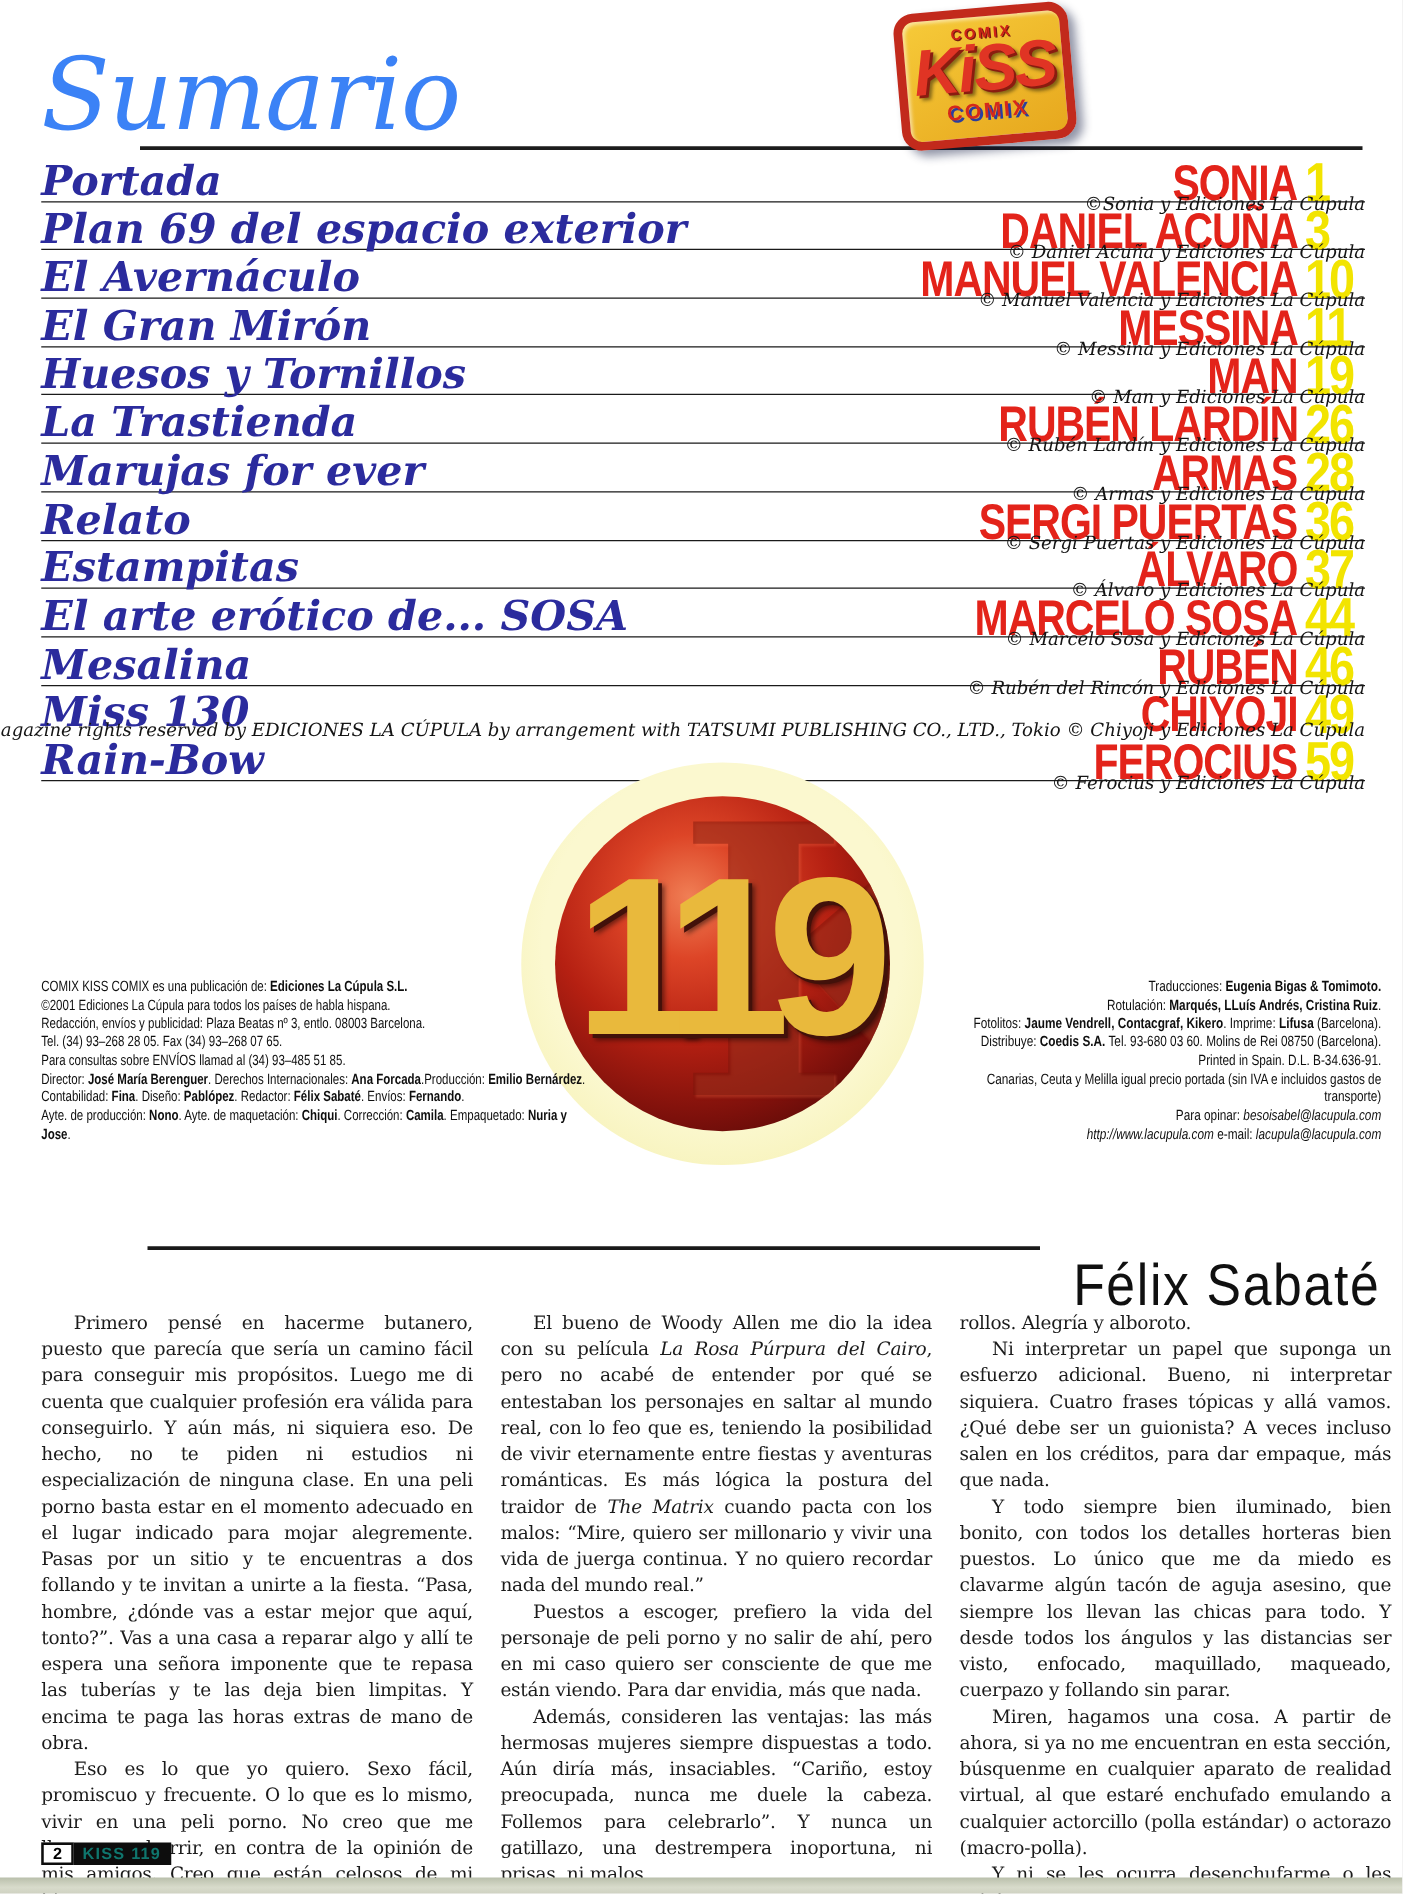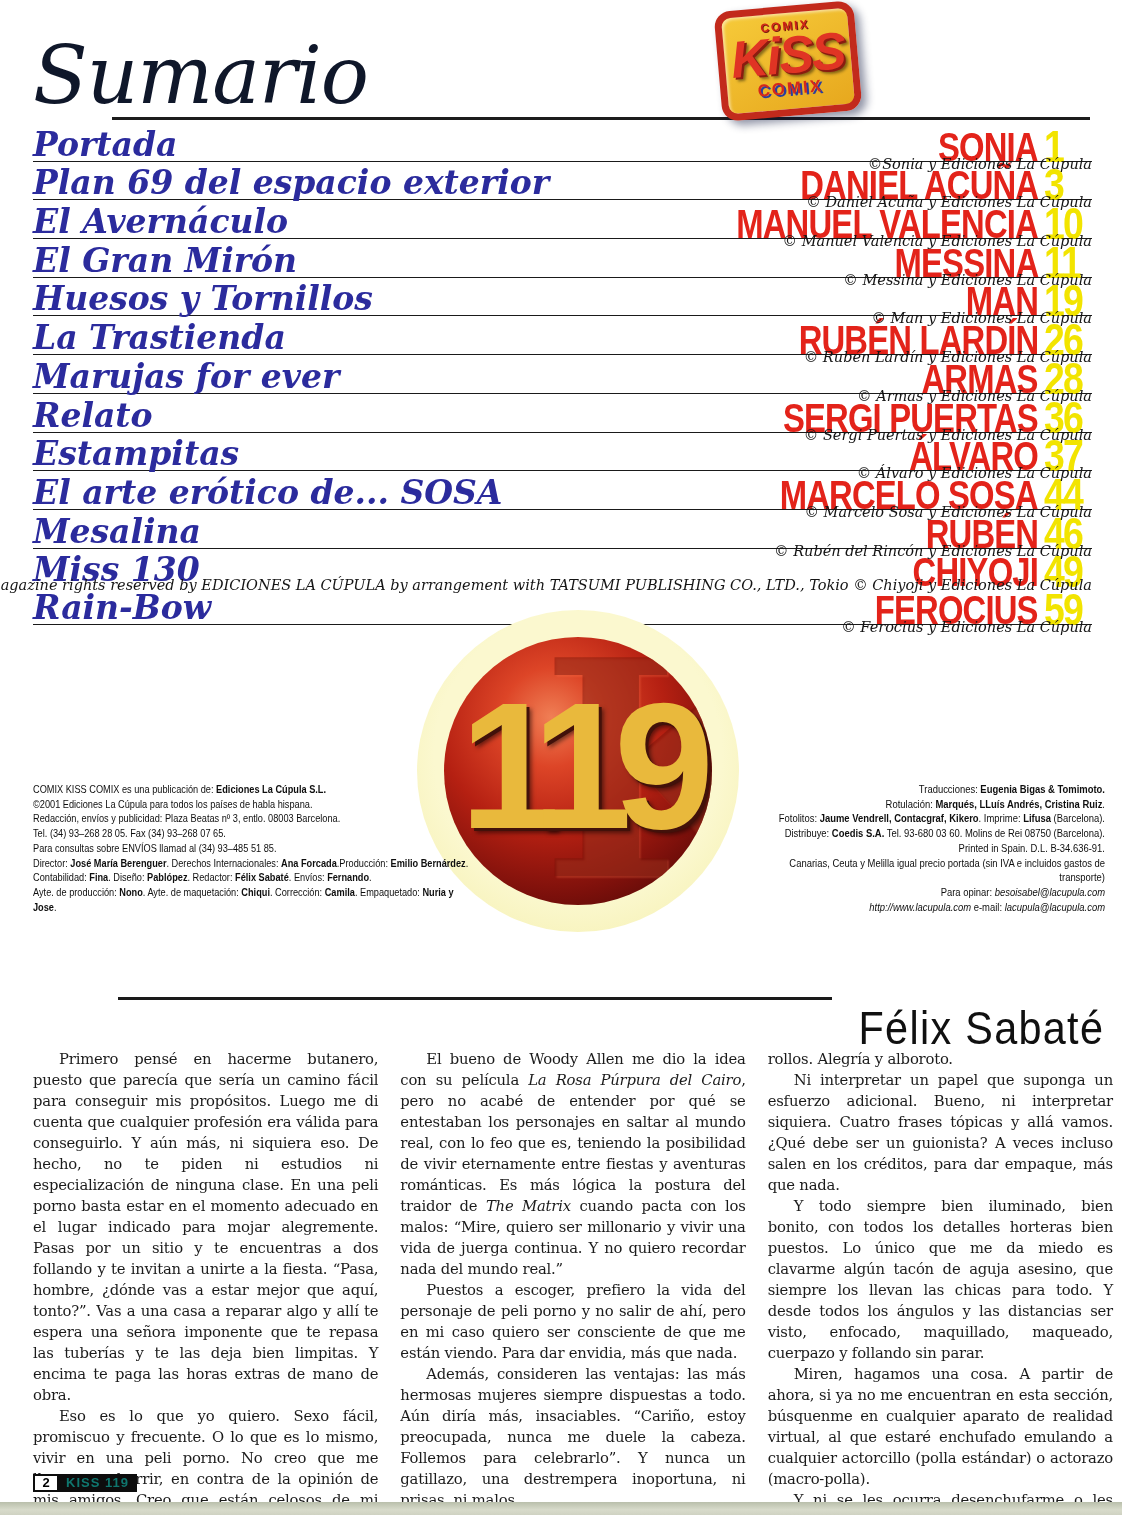--- a/index.html
+++ b/index.html
@@ -22,21 +22,21 @@
   .kiss-logo{position:absolute;left:718px;top:6px;width:126px;height:96px;z-index:5;
     background:linear-gradient(155deg,#f6ca39,#e7a81e);border:7px solid #c22a1c;border-radius:16px;
     transform:rotate(-5deg);box-shadow:5px 5px 8px rgba(10,20,60,.45), inset 2px 2px 3px rgba(255,255,255,.5);
     display:flex;flex-direction:column;align-items:center;justify-content:center;}
   .logo-top{font-size:12px;font-weight:bold;color:#cf2317;letter-spacing:2px;text-shadow:1px 1px 0 #7a1a10;margin-top:-4px;}
   .logo-main{font-size:52px;line-height:44px;font-weight:bold;font-style:italic;color:#e03424;letter-spacing:-2px;
     text-shadow:2px 2px 0 #8a1c10, 4px 4px 3px rgba(0,0,0,.45);}
   .logo-bottom{font-size:17px;font-weight:bold;color:#d5281b;letter-spacing:2px;text-shadow:2px 2px 0 #2a3f9f;margin-top:2px;}
   
   .sumario{position:absolute;left:33px;top:36px;margin:0;font-family:"DejaVu Serif",serif;font-style:italic;
-    font-weight:400;font-size:80px;line-height:1;color:#0f172a;letter-spacing:-1px;}
+    font-weight:400;font-size:80px;line-height:1;color:#3b82f6;letter-spacing:-1px;}
   .sumario-rule{position:absolute;left:112px;top:117px;width:978px;height:2.5px;background:#1c1c1c;}
   
   .toc{position:absolute;left:33px;top:123px;width:1059px;z-index:2;}
   .toc-row{position:relative;height:37.7px;border-bottom:1.6px solid #1a1a1a;}
   .toc-row.no-rule{border-bottom:none;}
   .toc-title{position:absolute;left:0;bottom:0;font-family:"DejaVu Serif",serif;font-style:italic;font-weight:bold;
     font-size:33px;line-height:1;color:#2b2b9d;white-space:nowrap;}
   .toc-author{position:absolute;right:54px;bottom:-6px;font-size:40px;line-height:1;font-weight:bold;color:#e3231a;
     letter-spacing:-1px;display:inline-block;transform:scaleX(.82);transform-origin:100% 100%;white-space:nowrap;}
   .toc-page{position:absolute;right:0;bottom:-8px;width:48px;font-size:44px;line-height:1;font-weight:bold;color:#f2e400;

